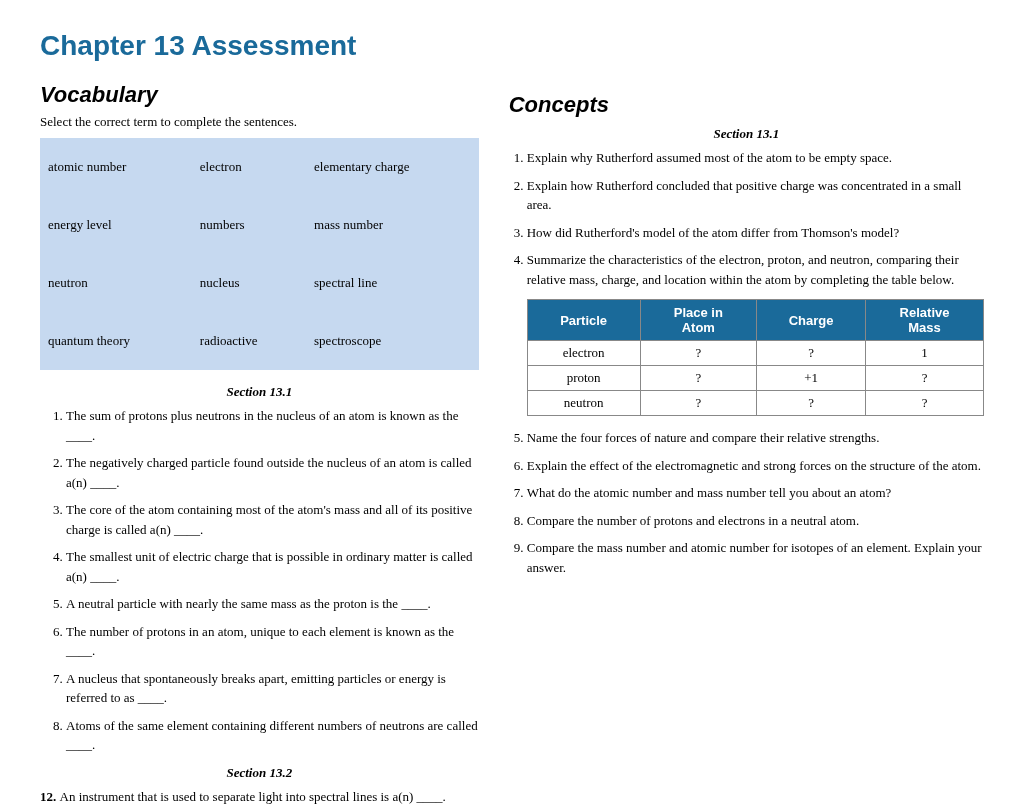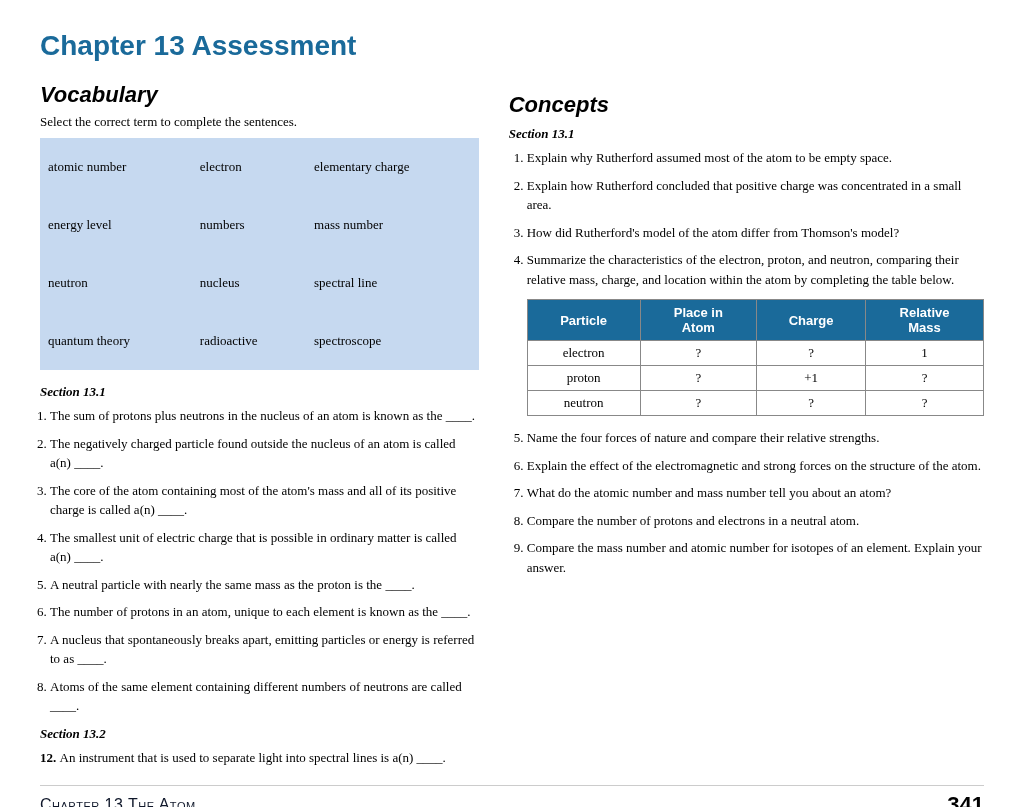--- a/index.html
+++ b/index.html
@@ -49,23 +49,24 @@
       padding: 21px 8px;
       font-size: 13px;
       vertical-align: top;
     }
     .section-label {
       font-size: 13px;
       font-weight: bold;
       font-style: italic;
       margin-bottom: 6px;
       margin-top: 8px;
+      text-align: center;
     }
     ol.questions {
-      margin-left: 10px;
+      margin-left: 26px;
       margin-bottom: 10px;
     }
     ol.questions li {
       font-size: 13px;
       margin-bottom: 8px;
       line-height: 1.5;
     }
     h2.concepts-heading {
       font-size: 22px;
       font-style: italic;

